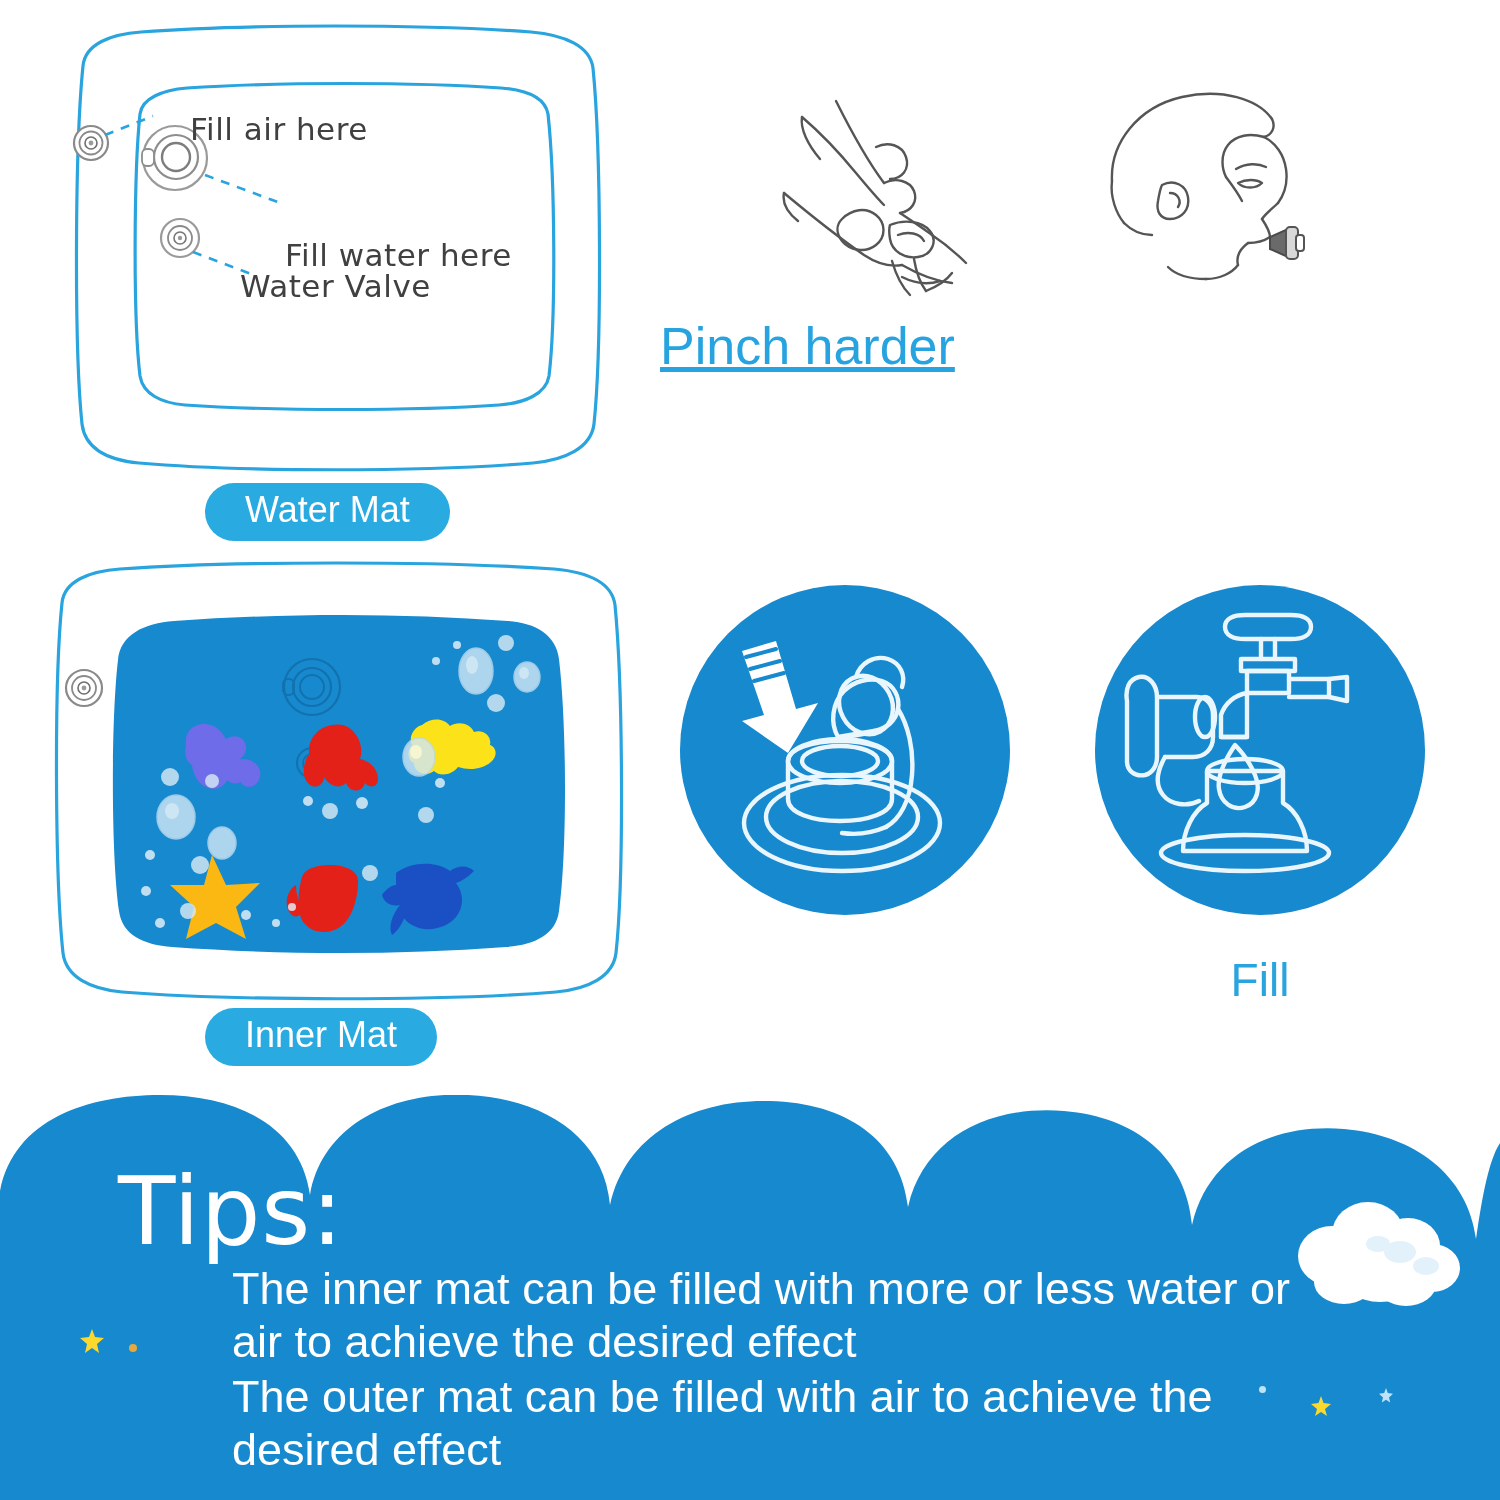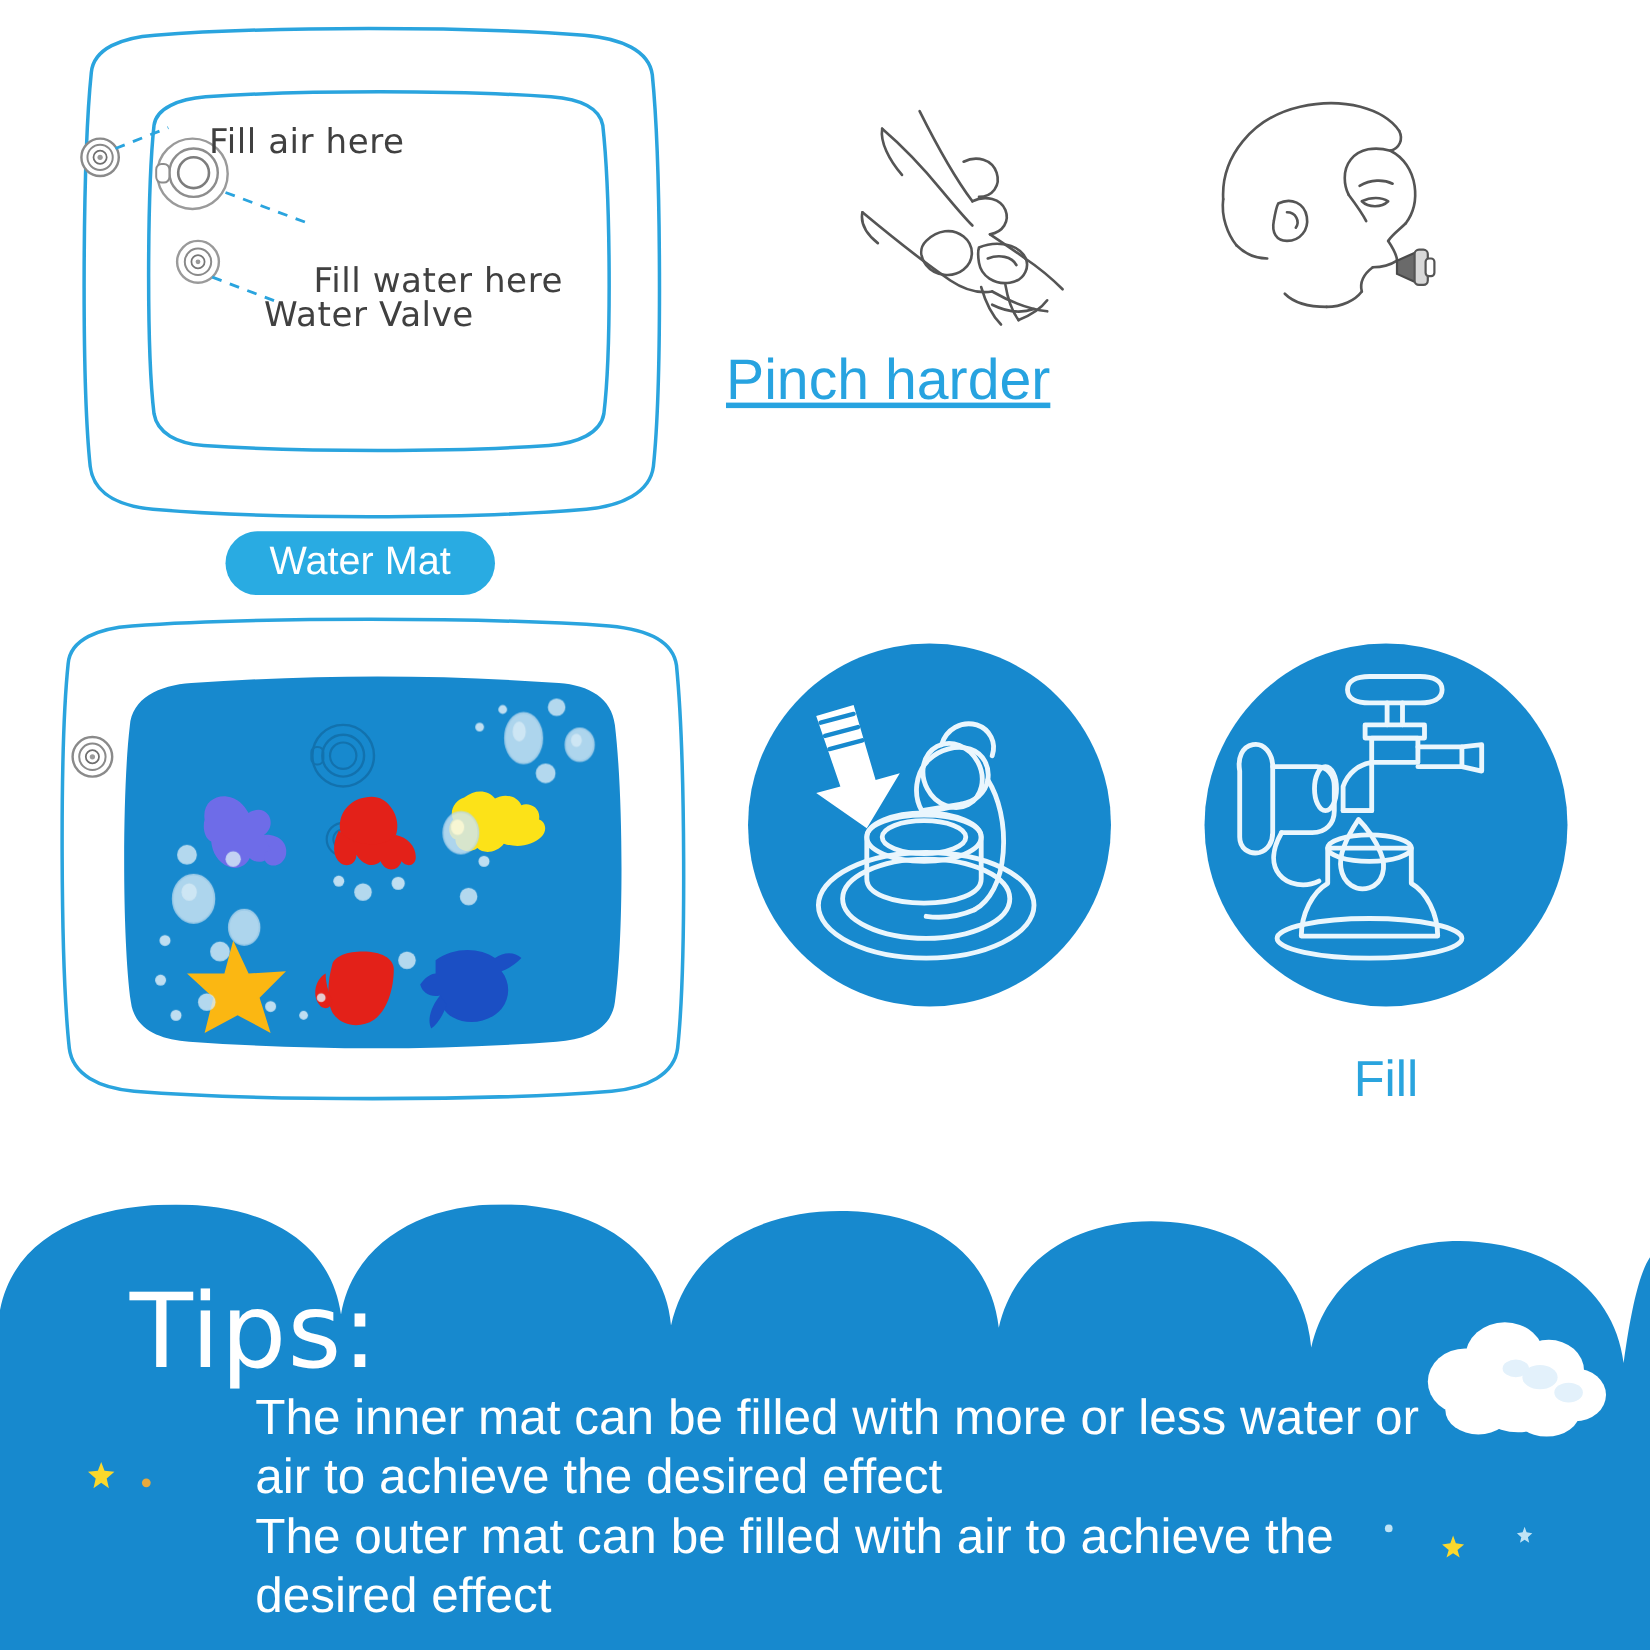--- a/index.html
+++ b/index.html
@@ -253,20 +253,21 @@
         <circle cx="148" cy="356" r="8" fill="#d6eaf6"></circle>
         <circle cx="120" cy="368" r="5" fill="#e4f1f9"></circle>
         <circle cx="206" cy="360" r="5" fill="#e4f1f9"></circle>
         <circle cx="236" cy="368" r="4" fill="#e4f1f9"></circle>
         <circle cx="252" cy="352" r="4" fill="#e4f1f9"></circle>
         <circle cx="106" cy="336" r="5" fill="#e4f1f9"></circle>
       </g>
     </svg>
   </div>
 
+  <div class="badge" id="badge-inner-mat">Inner Mat</div>
 
   <div class="abs" id="pinch-figure">
     <svg width="220" height="205" viewBox="0 0 220 205">
       <g fill="none" stroke="#555" stroke-width="2.4" stroke-linecap="round" stroke-linejoin="round">
         <path d="M56,6 C70,34 86,64 104,88"></path>
         <path d="M22,22 C36,34 58,56 76,78 C86,90 96,102 104,110"></path>
         <path d="M22,22 C20,34 28,50 40,64"></path>
         <path d="M4,98 C28,118 58,142 84,160 C96,168 110,172 122,170"></path>
         <path d="M4,98 C2,108 8,118 18,126"></path>
         <path d="M62,124 C72,114 86,112 96,120 C106,128 106,142 96,150 C86,158 70,156 62,146 C56,138 56,130 62,124 Z"></path>

